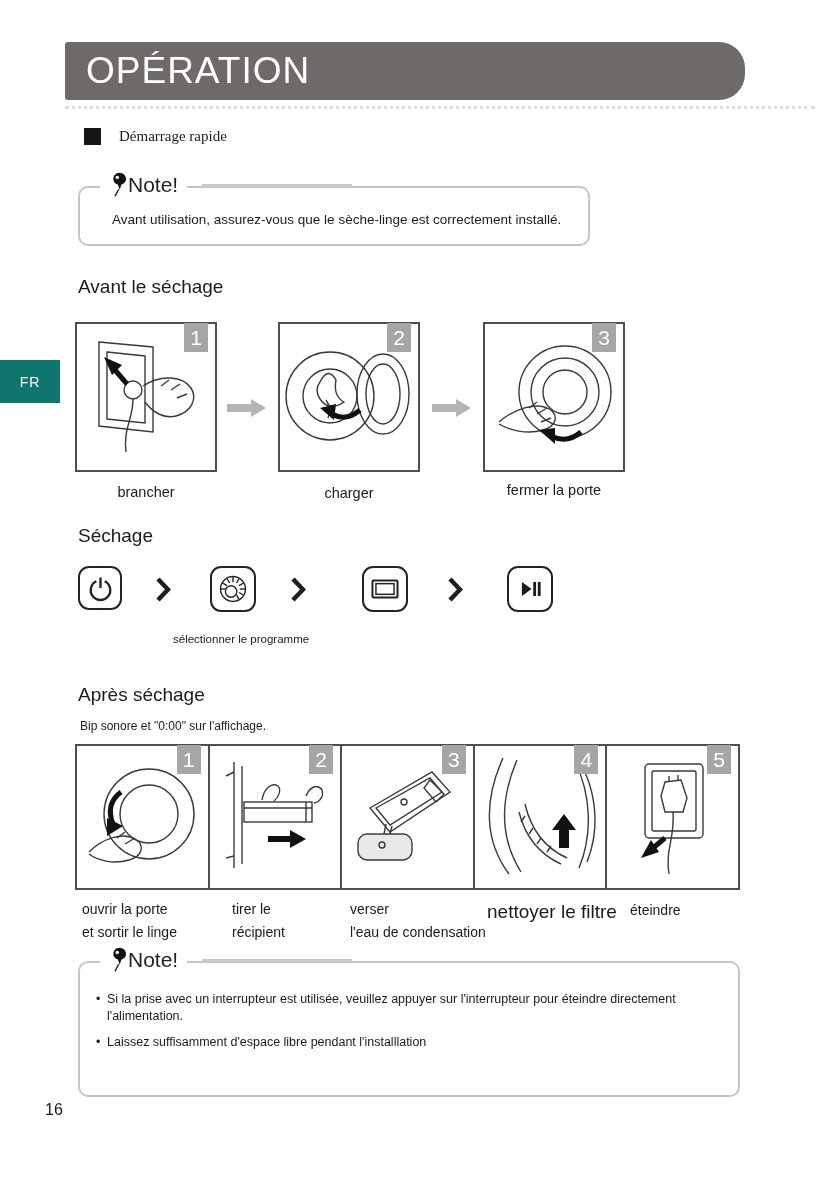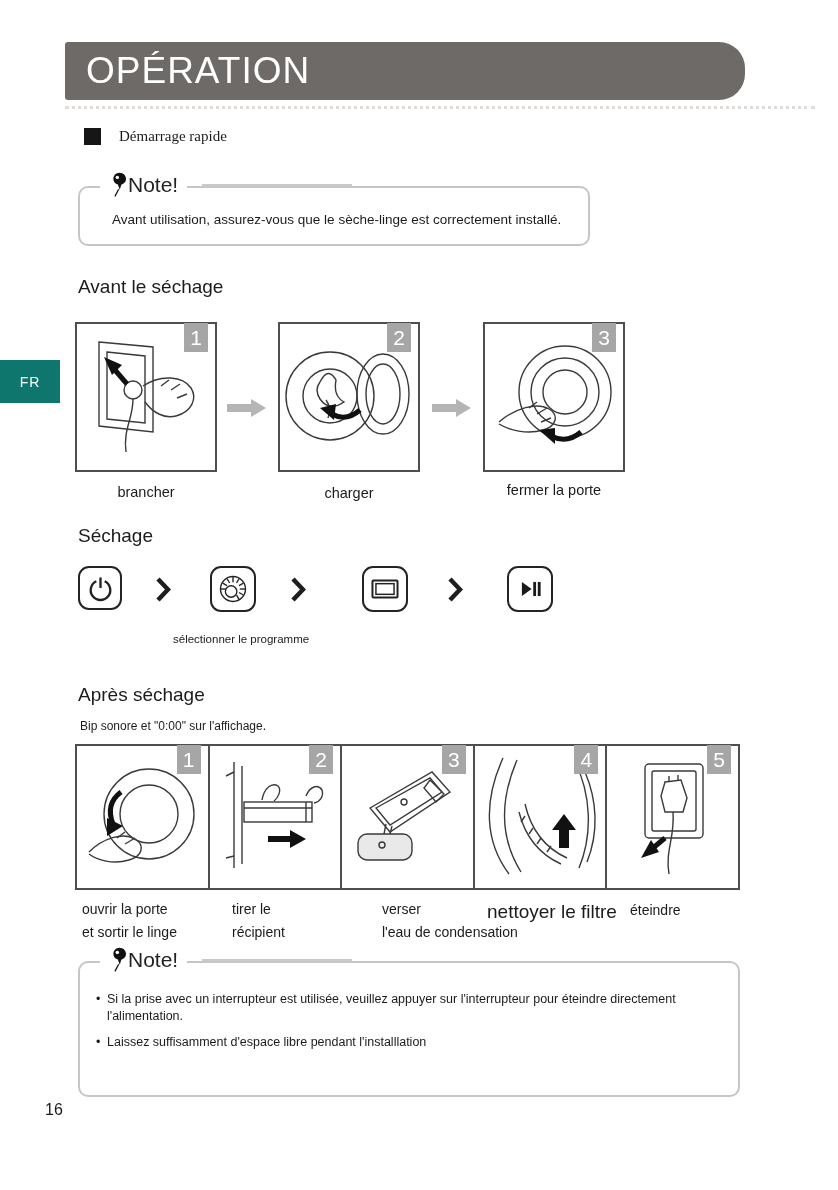--- a/index.html
+++ b/index.html
@@ -282,21 +282,21 @@
         <polygon points="34,112 52,106 44,94" fill="#111"></polygon>
       </svg>
       <div class="badge">5</div>
     </div>
   </div>
 
   <div class="after-label preline" style="left:82px; top:898px;">ouvrir la porte
 et sortir le linge</div>
   <div class="after-label preline" style="left:232px; top:898px;">tirer le
 récipient</div>
-  <div class="after-label preline" style="left:350px; top:898px;margin-left:32px;">verser
+  <div class="after-label preline" style="left:350px; top:898px;">verser
 l'eau de condensation</div>
   <div class="after-label" style="left:487px; top:900px; font-size:19px;">nettoyer le filtre</div>
   <div class="after-label" style="left:630px; top:899px;">éteindre</div>
 
   <div class="notebox" style="left:78px; top:961px; width:662px; height:136px;">
     <div class="note-line"></div>
     <div class="note-head">
       <svg width="19" height="27" viewBox="0 0 24 32">
         <path d="M13 1 C18 1 21.5 4.5 21.5 9 C21.5 12.5 19 15.2 15.5 16.2 L13.6 22.5 L11.2 16.1 C7.8 15 5.5 12.4 5.5 9 C5.5 4.5 9 1 13 1 Z" fill="#111"></path>
         <circle cx="10.5" cy="7" r="2.2" fill="#fff"></circle>

